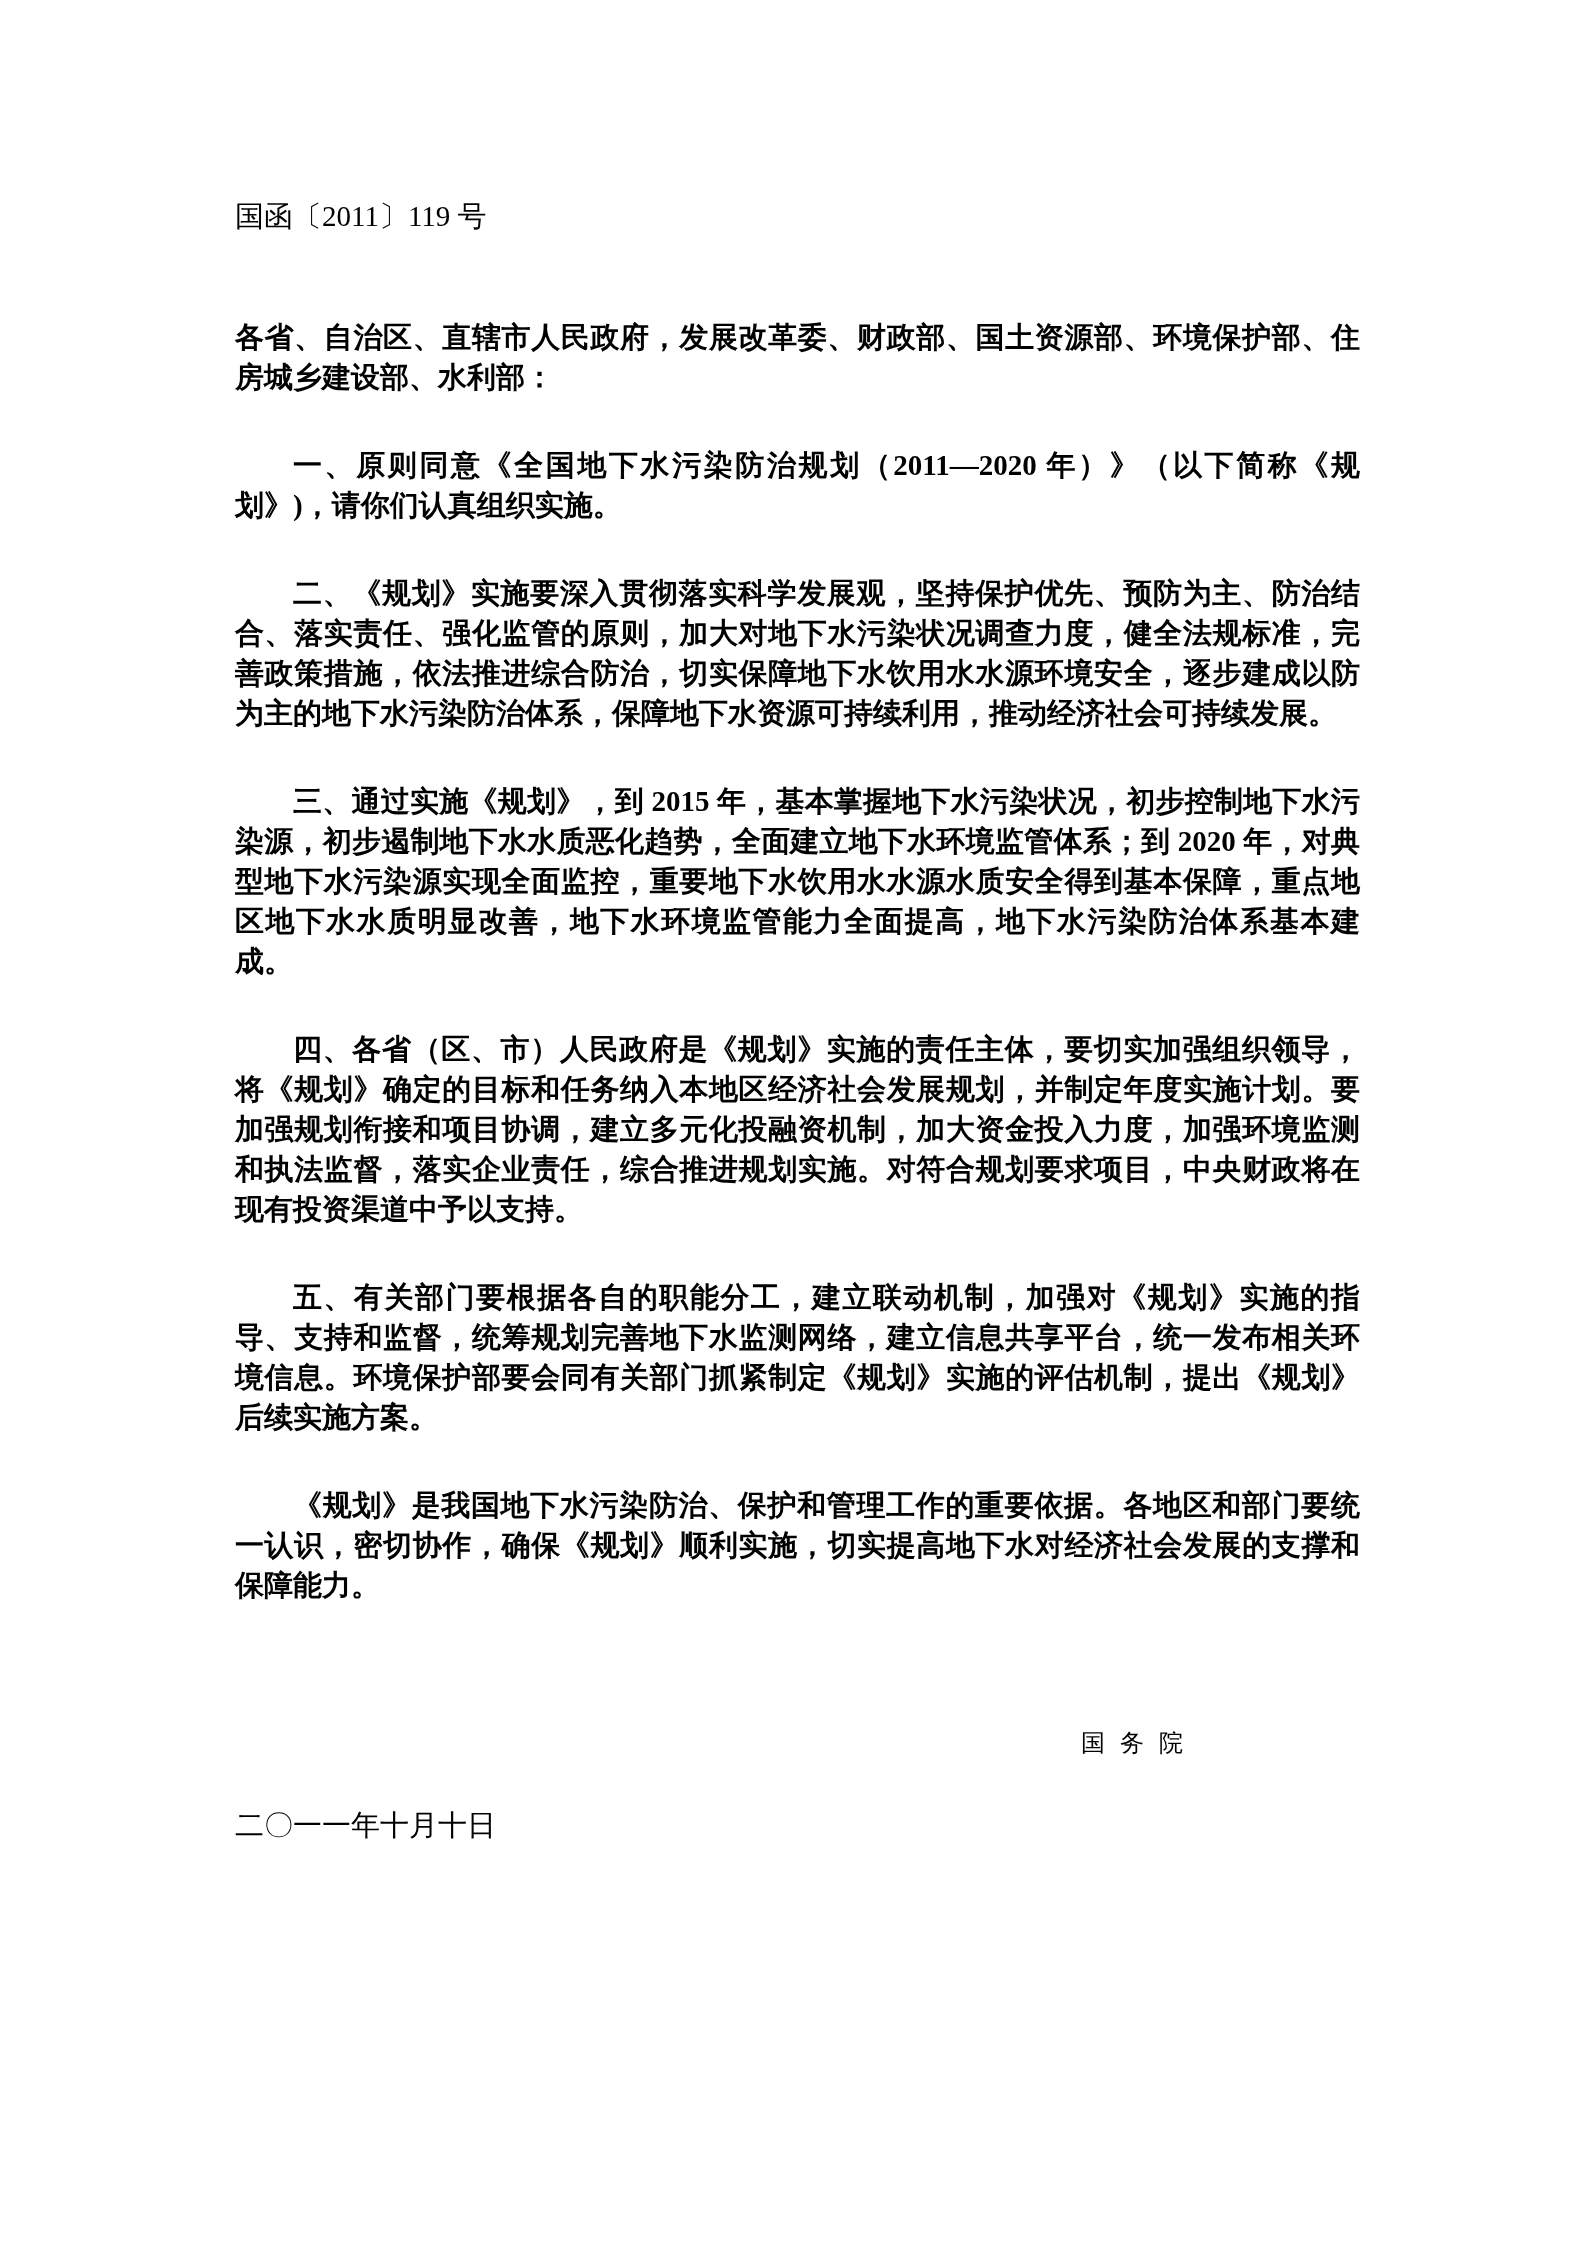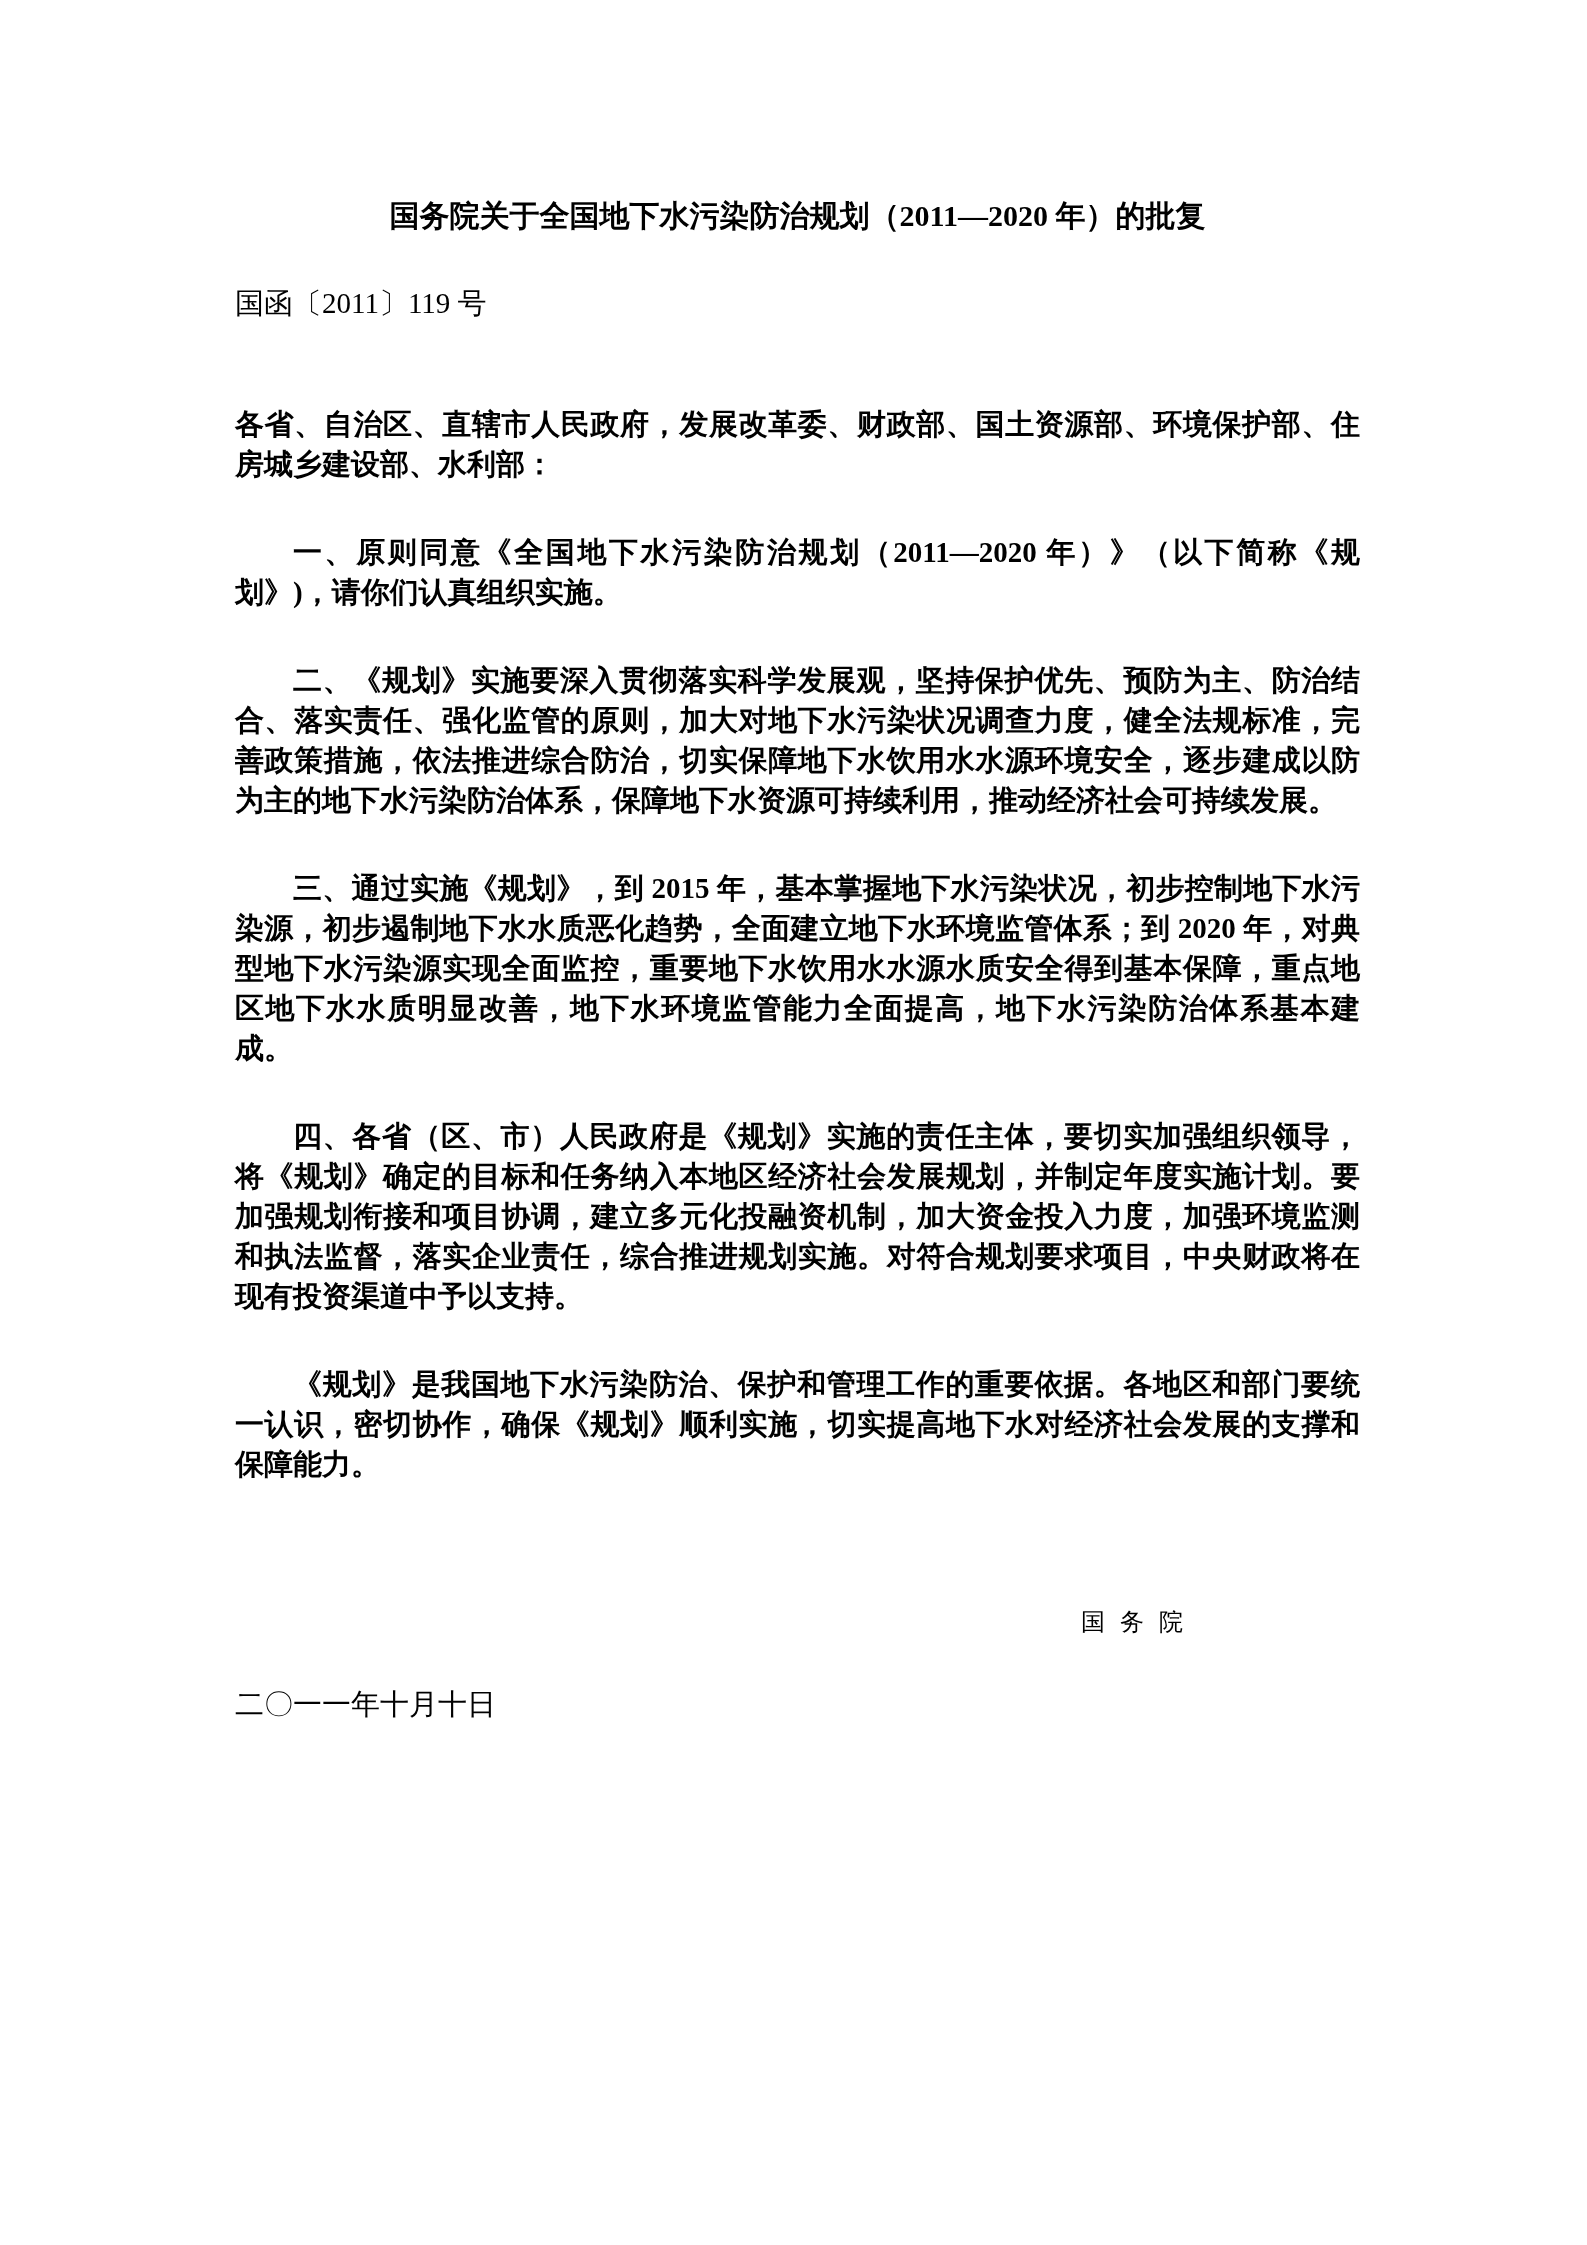--- a/index.html
+++ b/index.html
@@ -55,34 +55,34 @@
     font-size: 29px;
     line-height: 40px;
     margin: 42px 0 0 0;
     text-align: left;
   }
 </style>
 </head>
 <body>
 
 <div class="page">
-  <div class="doc-title">国务院关于全国地下水污染防治规划（2011—2020 年）的批复</div>
 
   <p class="doc-number">国函〔2011〕119 号</p>
 
   <p class="para">各省、自治区、直辖市人民政府，发展改革委、财政部、国土资源部、环境保护部、住房城乡建设部、水利部：</p>
 
 
   <p class="para indent">一、原则同意《全国地下水污染防治规划（2011—2020 年）》（以下简称《规划》)，请你们认真组织实施。</p>
 
   <p class="para indent">二、《规划》实施要深入贯彻落实科学发展观，坚持保护优先、预防为主、防治结合、落实责任、强化监管的原则，加大对地下水污染状况调查力度，健全法规标准，完善政策措施，依法推进综合防治，切实保障地下水饮用水水源环境安全，逐步建成以防为主的地下水污染防治体系，保障地下水资源可持续利用，推动经济社会可持续发展。</p>
 
   <p class="para indent">三、通过实施《规划》，到 2015 年，基本掌握地下水污染状况，初步控制地下水污染源，初步遏制地下水水质恶化趋势，全面建立地下水环境监管体系；到 2020 年，对典型地下水污染源实现全面监控，重要地下水饮用水水源水质安全得到基本保障，重点地区地下水水质明显改善，地下水环境监管能力全面提高，地下水污染防治体系基本建成。</p>
 
   <p class="para indent">四、各省（区、市）人民政府是《规划》实施的责任主体，要切实加强组织领导，将《规划》确定的目标和任务纳入本地区经济社会发展规划，并制定年度实施计划。要加强规划衔接和项目协调，建立多元化投融资机制，加大资金投入力度，加强环境监测和执法监督，落实企业责任，综合推进规划实施。对符合规划要求项目，中央财政将在现有投资渠道中予以支持。</p>
 
+  <p class="para indent">五、有关部门要根据各自的职能分工，建立联动机制，加强对《规划》实施的指导、支持和监督，统筹规划完善地下水监测网络，建立信息共享平台，统一发布相关环境信息。环境保护部要会同有关部门抓紧制定《规划》实施的评估机制，提出《规划》后续实施方案。</p>
 
   <p class="para indent last">《规划》是我国地下水污染防治、保护和管理工作的重要依据。各地区和部门要统一认识，密切协作，确保《规划》顺利实施，切实提高地下水对经济社会发展的支撑和保障能力。</p>
 
   <p class="signature">国 务 院</p>
 
   <p class="doc-date">二〇一一年十月十日</p>
 </div>
 
 </body></html>

